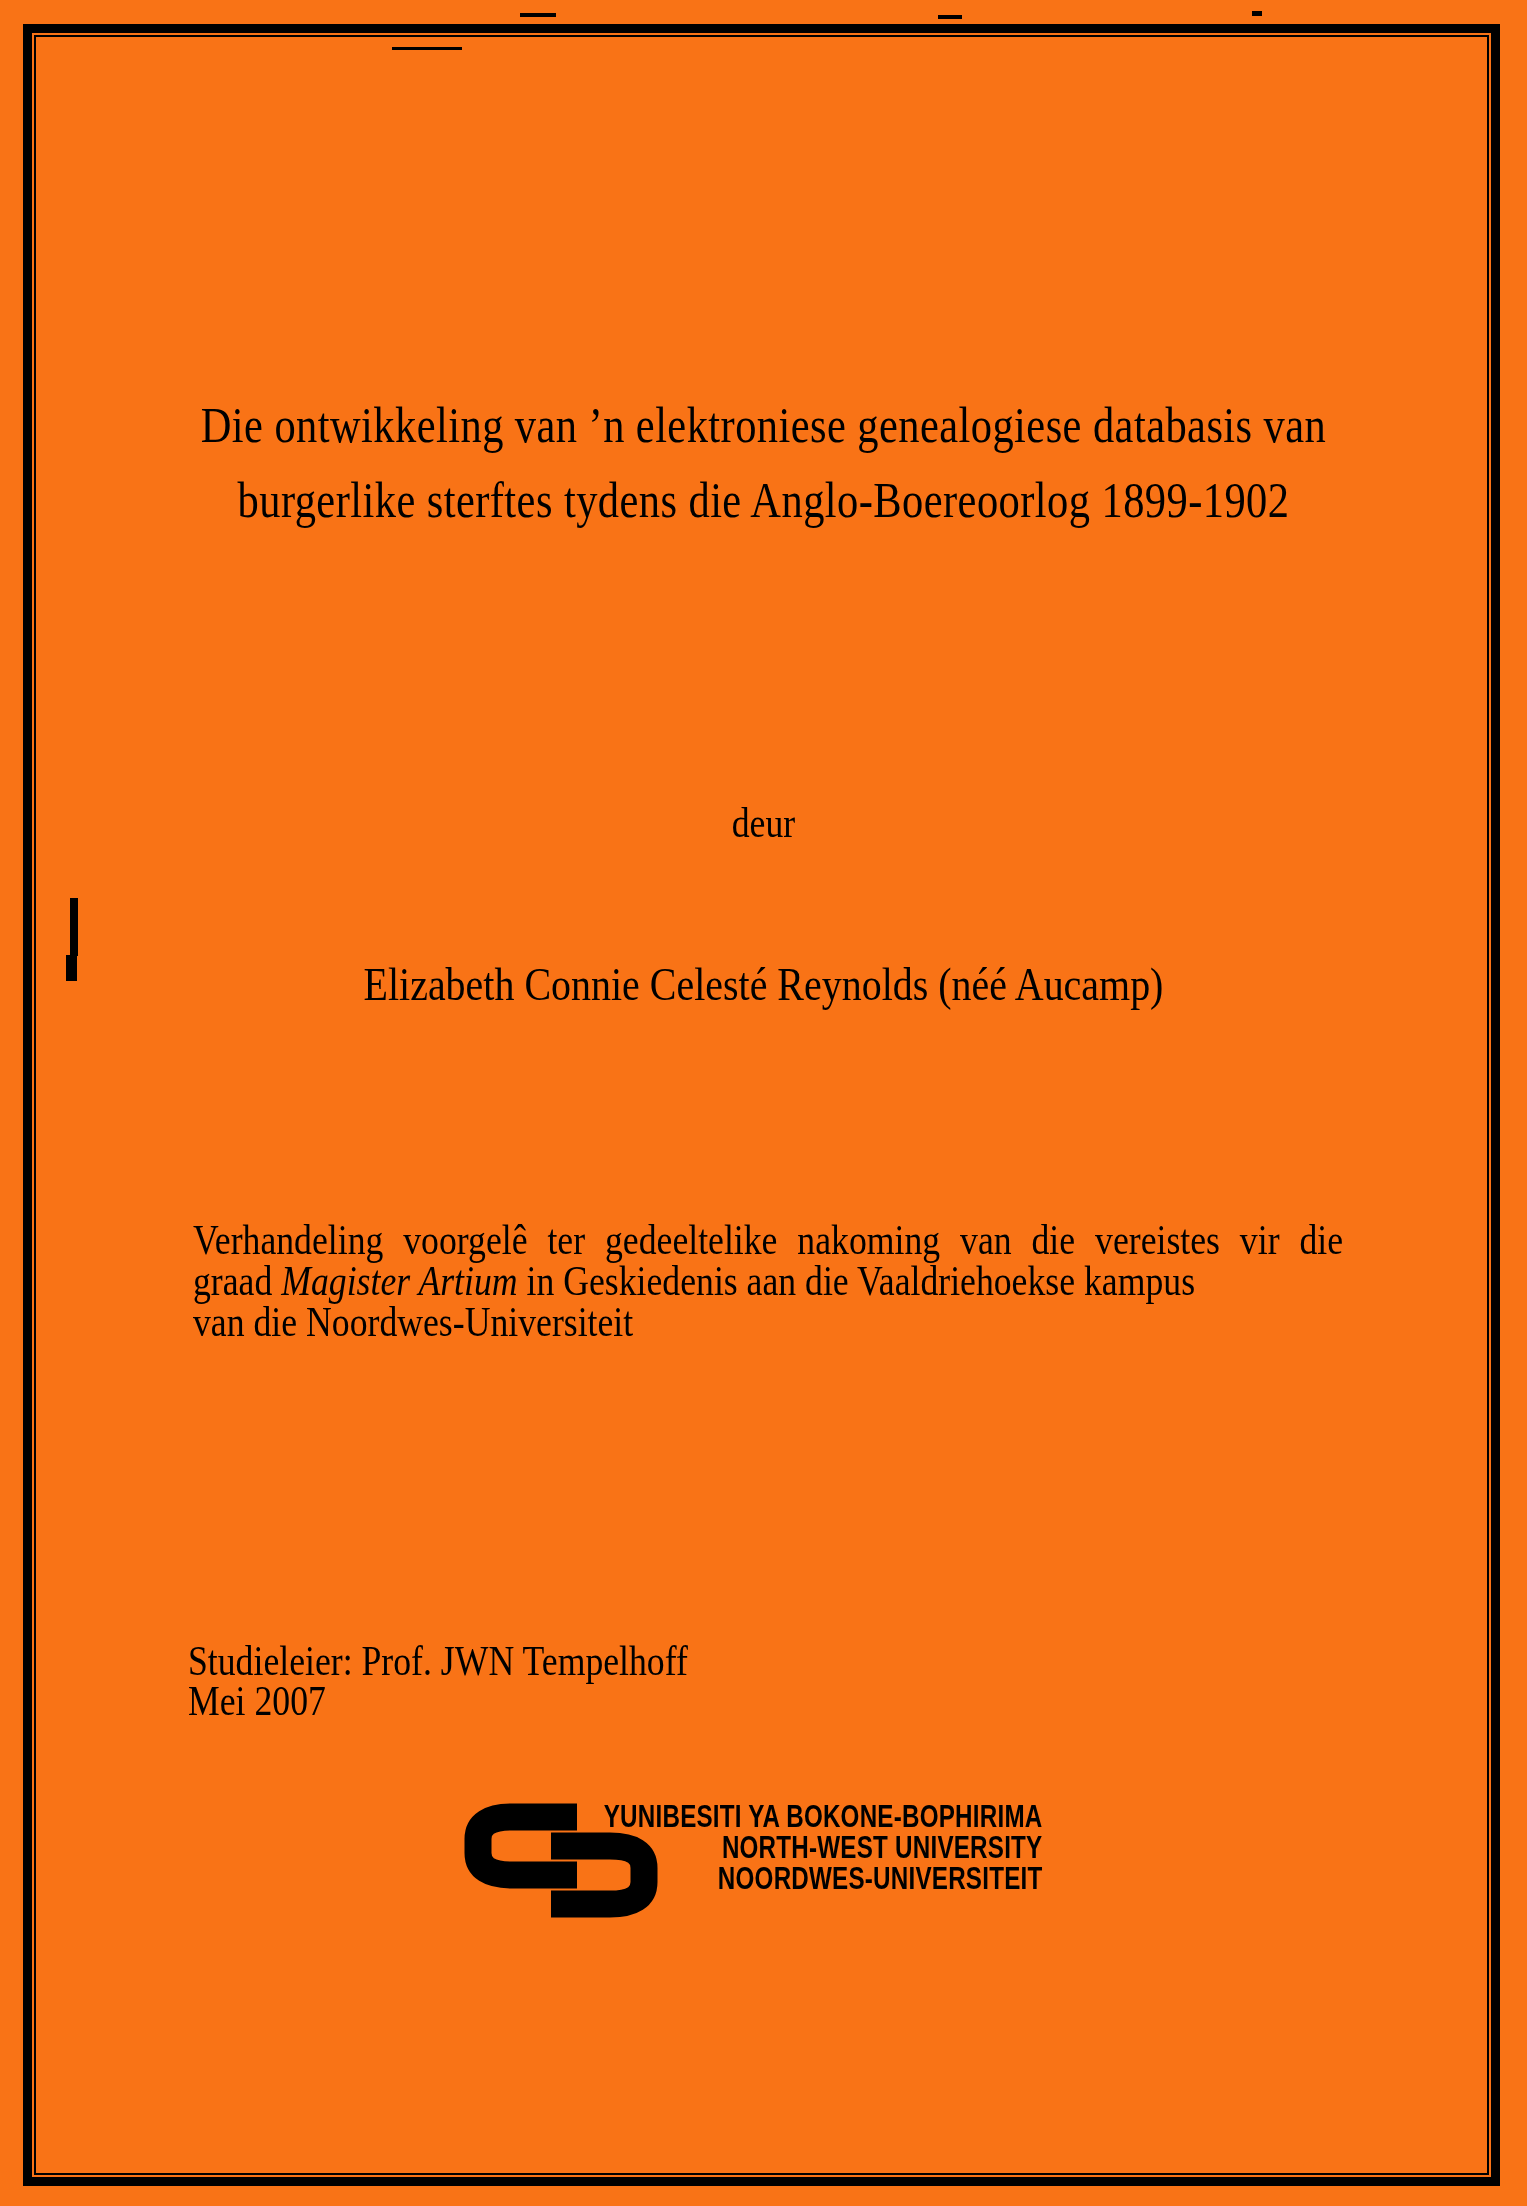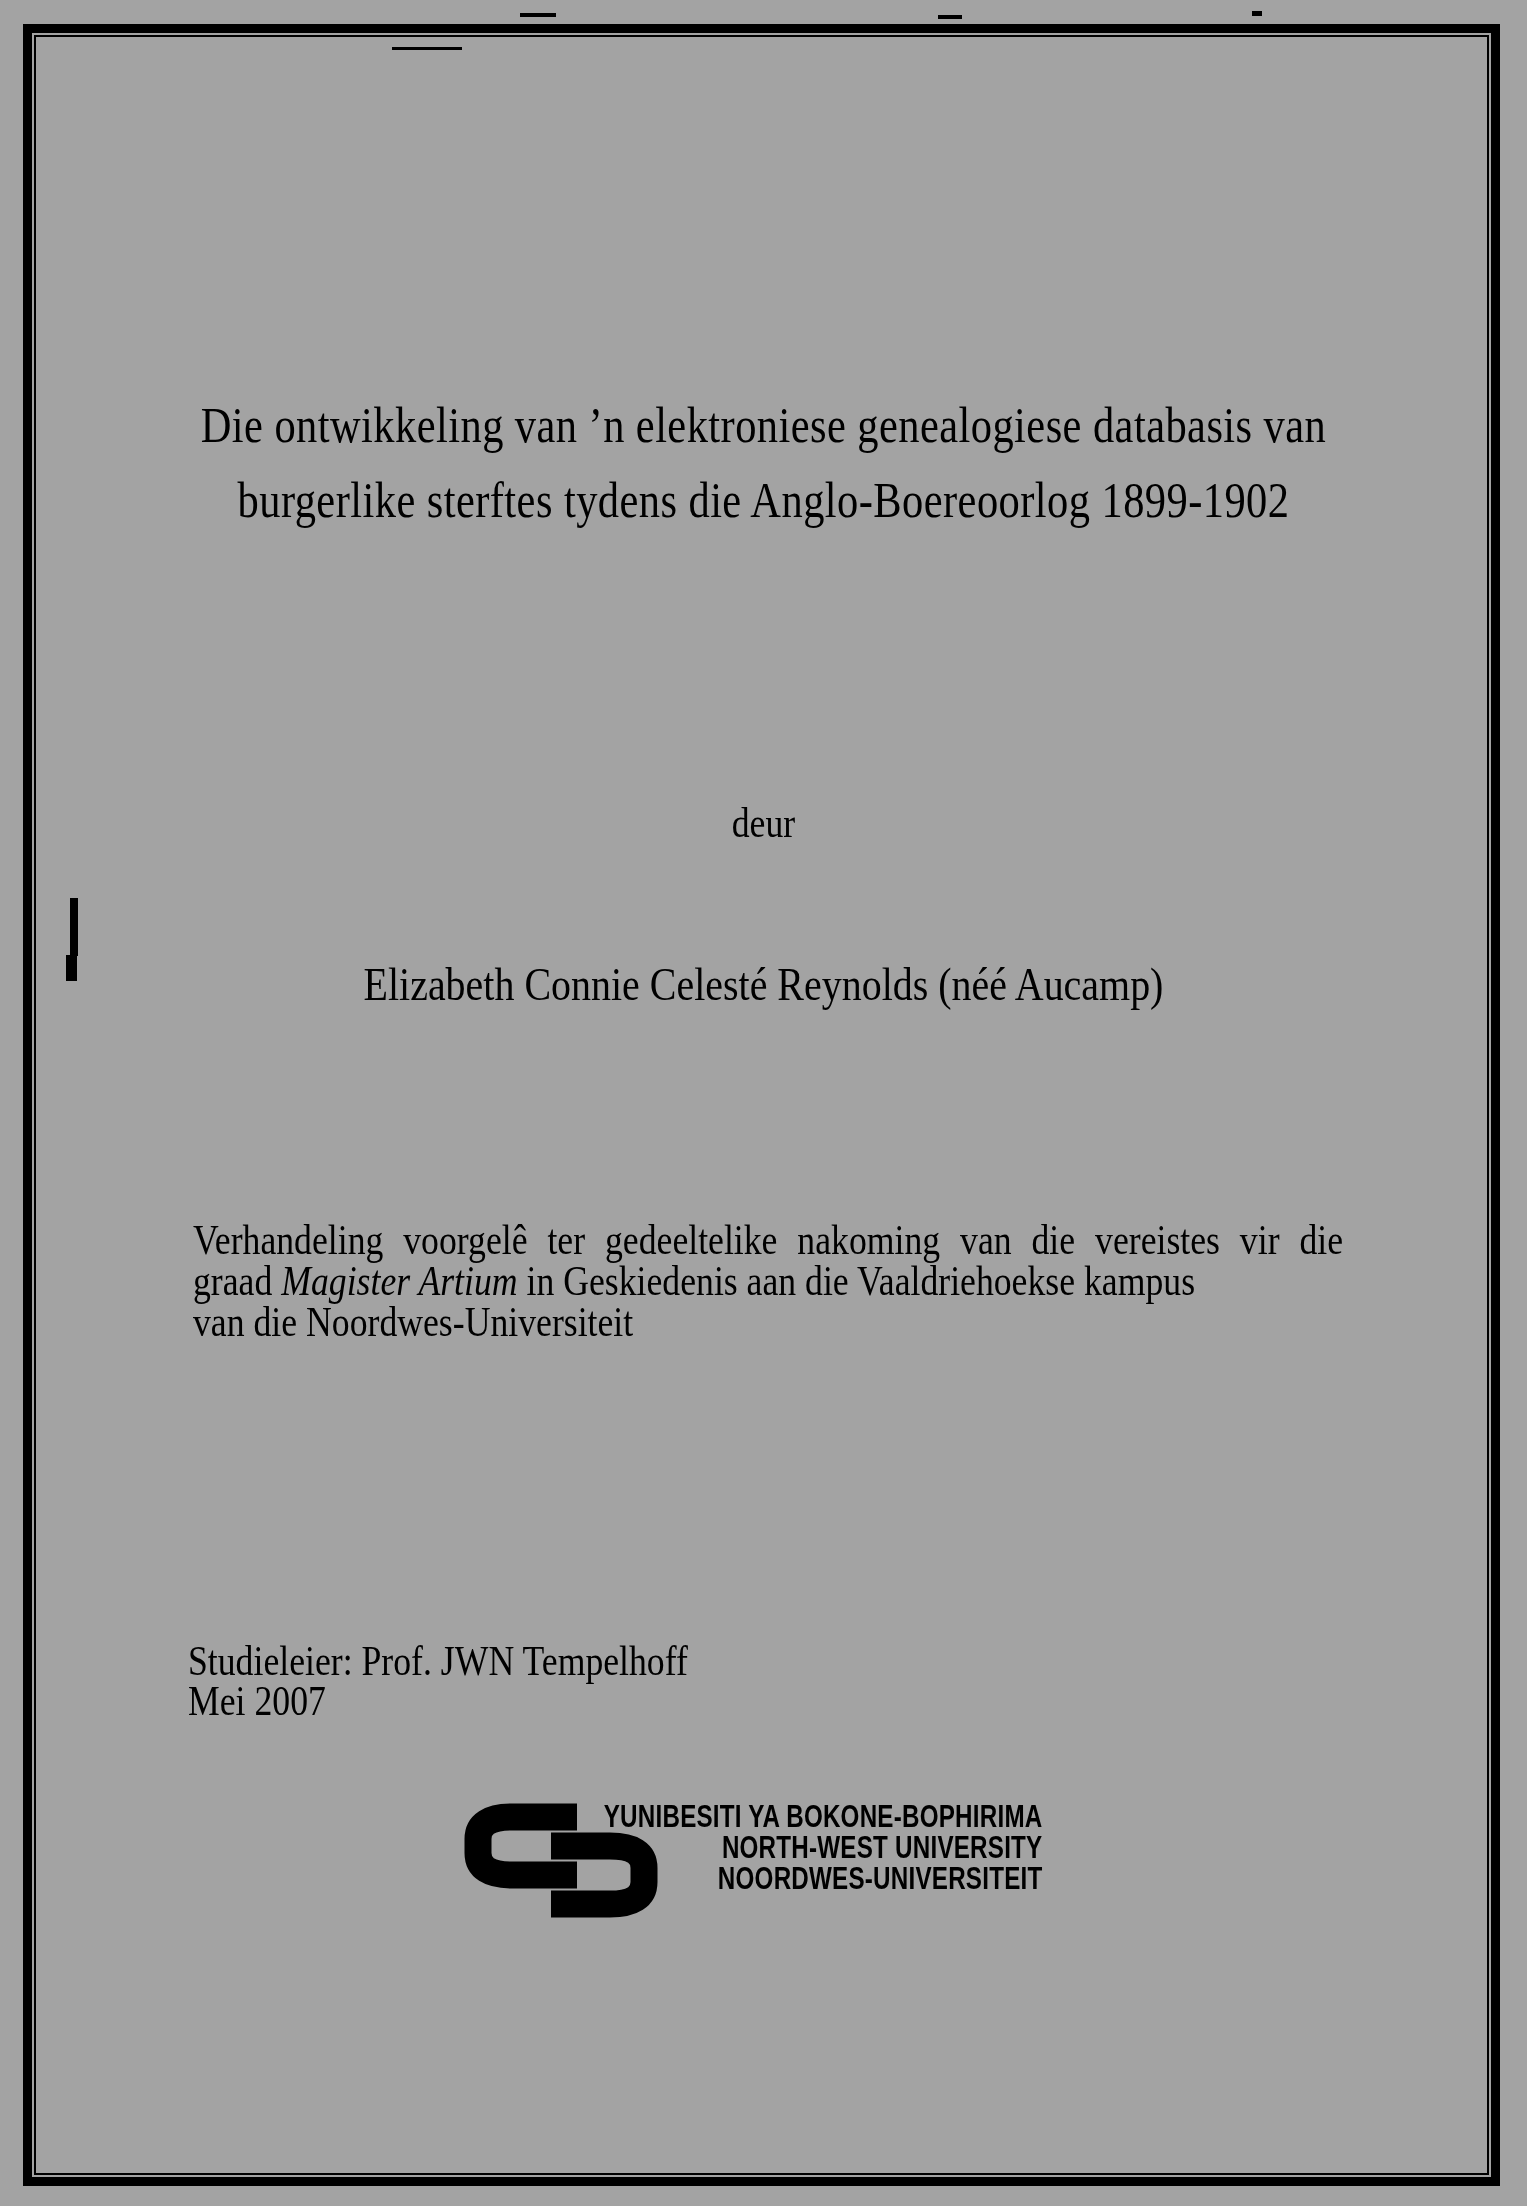--- a/index.html
+++ b/index.html
@@ -4,21 +4,21 @@
 <style>
   html, body {
     margin: 0;
     padding: 0;
     background: #ffffff;
   }
   .page {
     position: relative;
     width: 1527px;
     height: 2206px;
-    background: #a3a3a3;
+    background: #f97316;
     color: #000000;
     font-family: "Liberation Serif", serif;
     overflow: hidden;
   }
 
   
   .frame-outer {
     position: absolute;
     left: 23px; top: 24px; right: 27px; bottom: 20px;
     border: 9px solid #000;

